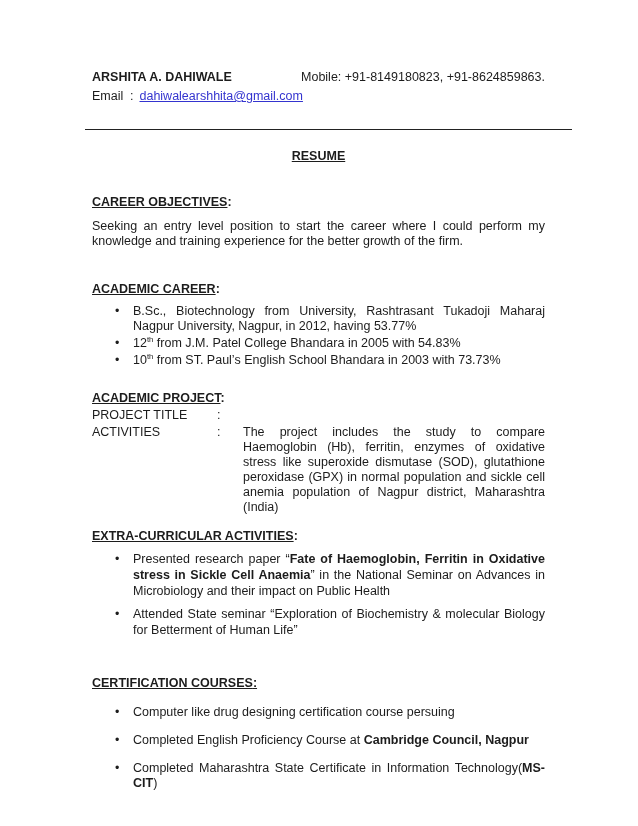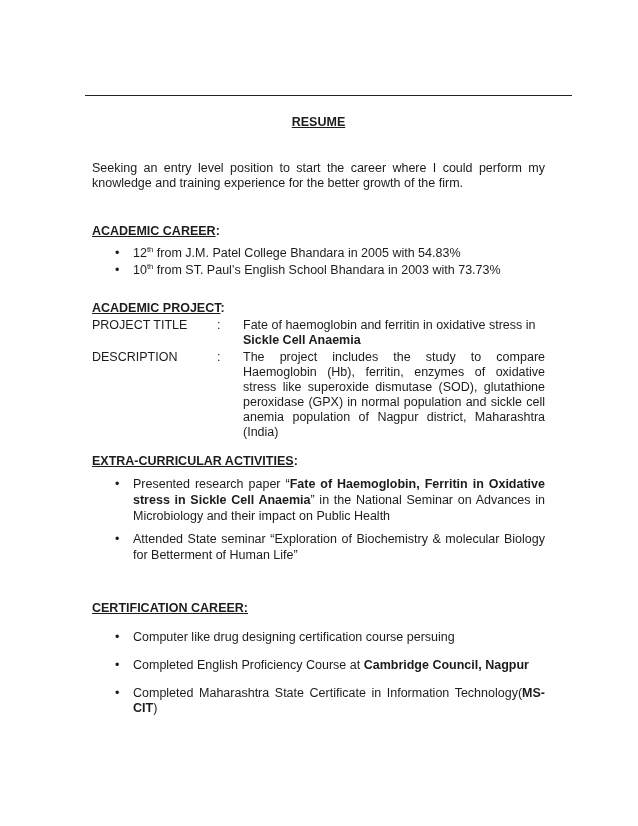--- a/index.html
+++ b/index.html
@@ -50,70 +50,82 @@
   ul.blist.cert li{margin-bottom:13px;}
   ul.blist.cert li:nth-child(3){margin-bottom:0;}
   sup{font-size:0.62em;line-height:0;vertical-align:super;letter-spacing:0;}
   b{font-weight:bold;}
 </style>
 </head>
 <body>
 
 <div class="page">
 
+  <div class="header">
+    <div class="header-row">
+      <span class="name">ARSHITA A. DAHIWALE</span>
+      <span class="mobile">Mobile: +91-8149180823, +91-8624859863.</span>
+    </div>
+    <div class="email-row">
+      <span class="email-label">Email</span><span class="email-sep">:</span><a class="email-link">dahiwalearshhita@gmail.com</a>
+    </div>
+  </div>
 
   <hr class="rule">
 
   <div class="doc-title">
     <span class="hu">RESUME</span>
   </div>
 
   <div class="sec sec-career">
+    <div class="sec-heading">
+      <span class="hu">CAREER OBJECTIVES</span><span>:</span>
+    </div>
     <p class="body-text">Seeking an entry level position to start the career where I could perform my knowledge and training experience for the better growth of the firm.</p>
   </div>
 
   <div class="sec sec-academic">
     <div class="sec-heading">
       <span class="hu">ACADEMIC CAREER</span><span>:</span>
     </div>
     <ul class="blist">
+      <li>B.Sc., Biotechnology from University, Rashtrasant Tukadoji Maharaj Nagpur University, Nagpur, in 2012, having 53.77%</li>
       <li>12<sup>th</sup> from J.M. Patel College Bhandara in 2005 with 54.83%</li>
       <li>10<sup>th</sup> from ST. Paul’s English School Bhandara in 2003 with 73.73%</li>
     </ul>
   </div>
 
   <div class="sec sec-project">
     <div class="sec-heading">
       <span class="hu">ACADEMIC PROJECT</span><span>:</span>
     </div>
     <div class="proj-row">
       <span class="plabel">PROJECT TITLE</span>
       <span class="psep">:</span>
-      <span class="pval">Fate of haemoglobin and ferritin in oxidative stress in<br><b>Sickle Cell Anaemia</b></span>
     </div>
     <div class="proj-row">
-      <span class="plabel">DESCRIPTION</span>
+      <span class="plabel">ACTIVITIES</span>
       <span class="psep">:</span>
       <span class="pval">The project includes the study to compare Haemoglobin (Hb), ferritin, enzymes of oxidative stress like superoxide dismutase (SOD), glutathione peroxidase (GPX) in normal population and sickle cell anemia population of Nagpur district, Maharashtra (India)</span>
     </div>
   </div>
 
   <div class="sec sec-extra">
     <div class="sec-heading">
       <span class="hu">EXTRA-CURRICULAR ACTIVITIES</span><span>:</span>
     </div>
     <ul class="blist extra">
       <li>Presented research paper “<b>Fate of Haemoglobin, Ferritin in Oxidative stress in Sickle Cell Anaemia</b>” in the National Seminar on Advances in Microbiology and their impact on Public Health</li>
       <li>Attended State seminar “Exploration of Biochemistry &amp; molecular Biology for Betterment of Human Life”</li>
     </ul>
   </div>
 
   <div class="sec sec-cert">
     <div class="sec-heading">
-      <span class="hu">CERTIFICATION CAREER</span><span class="hu">:</span>
+      <span class="hu">CERTIFICATION COURSES</span><span class="hu">:</span>
     </div>
     <ul class="blist cert">
       <li>Computer like drug designing certification course persuing</li>
       <li>Completed English Proficiency Course at <b>Cambridge Council, Nagpur</b></li>
       <li>Completed Maharashtra State Certificate in Information Technology(<b>MS-CIT</b>)</li>
     </ul>
   </div>
 
 </div>
 

